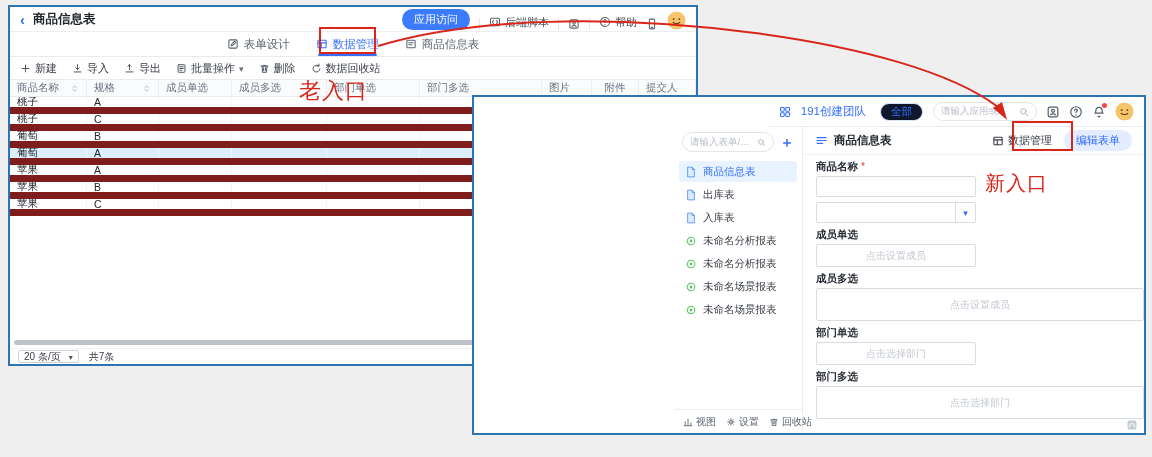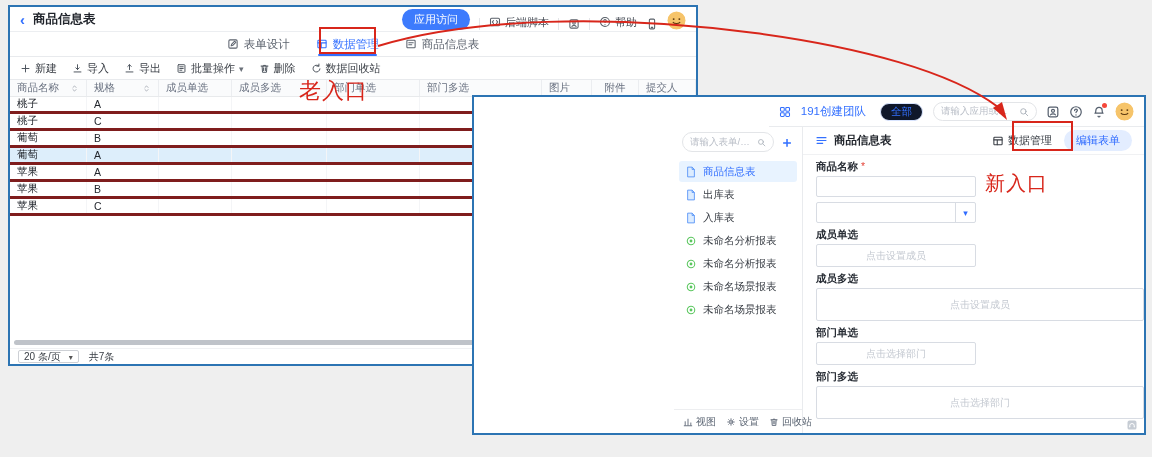--- a/index.html
+++ b/index.html
@@ -34,21 +34,21 @@
   .tb-left,.tb-right{display:flex;align-items:center;gap:15px;}
   .tb-right{margin-left:auto;gap:12px;}
   .tb-item{display:flex;align-items:center;gap:4px;font-size:11px;color:#383d44;cursor:pointer;white-space:nowrap;}
   .tb-item i.icon{width:11px;height:11px;color:#4a515b;}
   .tb-caret::after{content:"▾";font-size:9px;color:#6a7079;}
 
   .lw-table{flex:1;overflow:hidden;position:relative;}
   .t-head{display:flex;height:17px;background:#fafbfc;border-bottom:1px solid #e8eaec;}
   .th{display:flex;align-items:center;padding:0 7px;font-size:10.5px;color:#697180;border-right:1px solid #ebedf0;overflow:hidden;white-space:nowrap;}
   .th i.icon{margin-left:auto;width:9px;height:9px;color:#9aa1ab;}
-  .tr{display:flex;height:17px;border-bottom:3px solid #7f1d1d;}
+  .tr{display:flex;height:17px;border-bottom:7px solid #7f1d1d;}
   .tr.hl{background:#ddeefb;}
   .td{padding:0 7px;font-size:10.5px;color:#23272e;display:flex;align-items:center;border-right:1px solid #f4f5f7;overflow:hidden;white-space:nowrap;}
 
   .lw-scrollbar{height:5px;flex:none;margin:2px 4px 3px 4px;background:#bfc3c9;border-radius:3px;}
   .lw-pager{height:16px;flex:none;display:flex;align-items:center;gap:10px;padding:0 8px;border-top:1px solid #f0f1f3;}
   .pager-select{display:inline-flex;align-items:center;gap:8px;border:1px solid #cdd0d5;border-radius:2px;font-size:10px;color:#383d44;padding:0 5px;height:13px;cursor:pointer;}
   .pager-caret::after{content:"▾";font-size:8px;color:#555;}
   .pager-total{font-size:10px;color:#383d44;}
 
   

